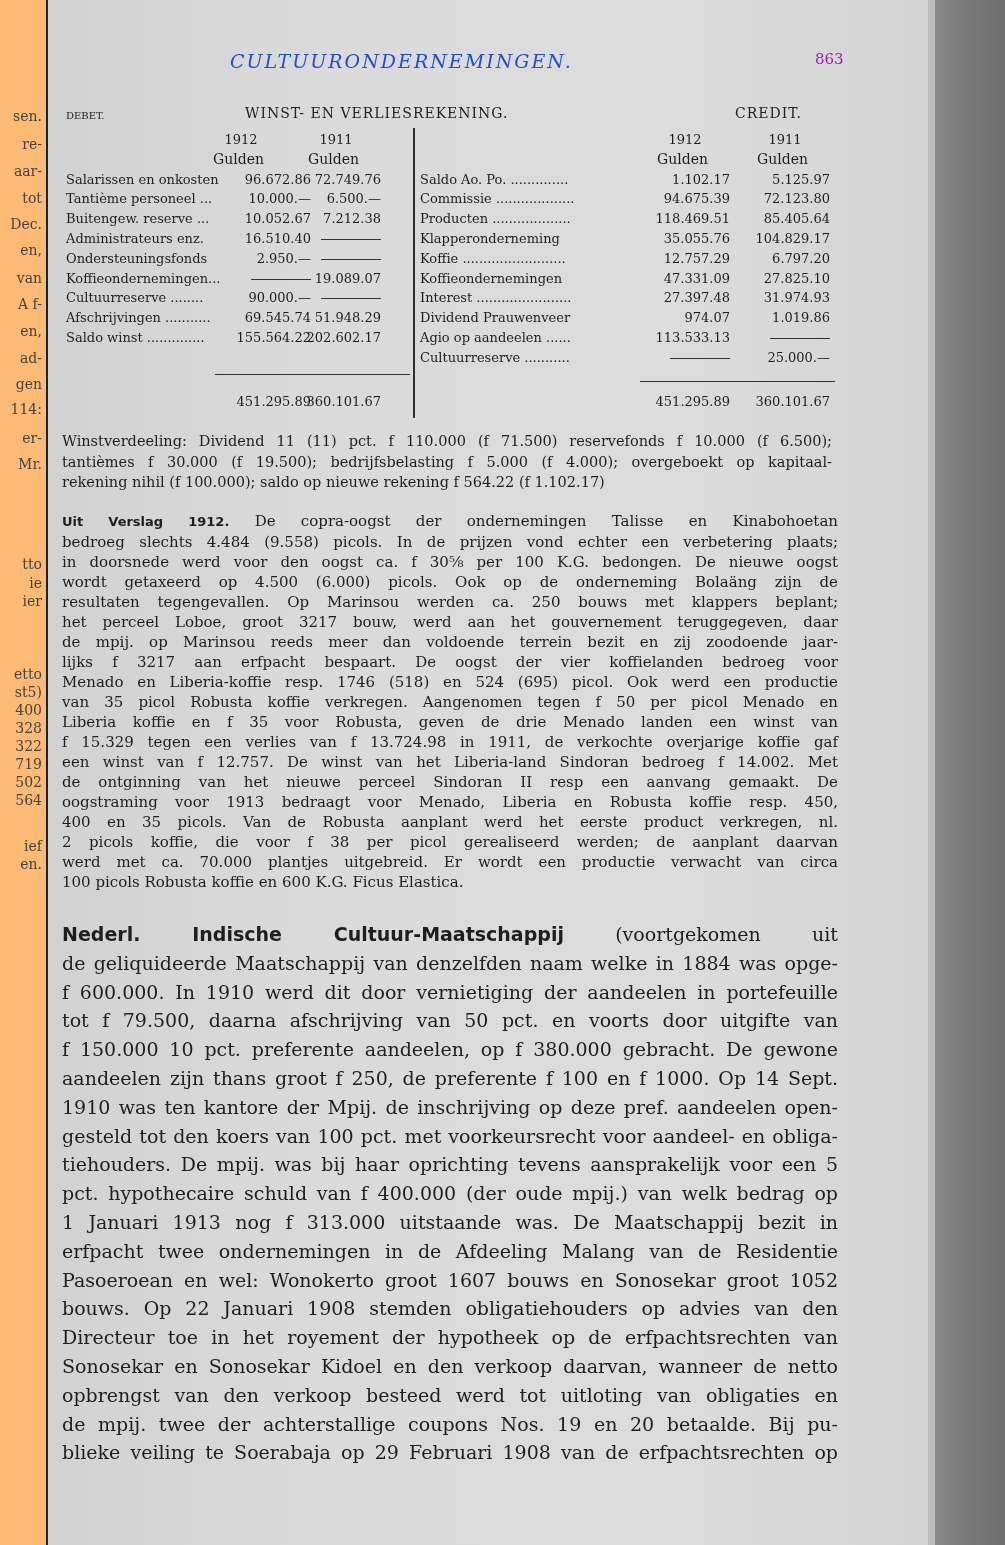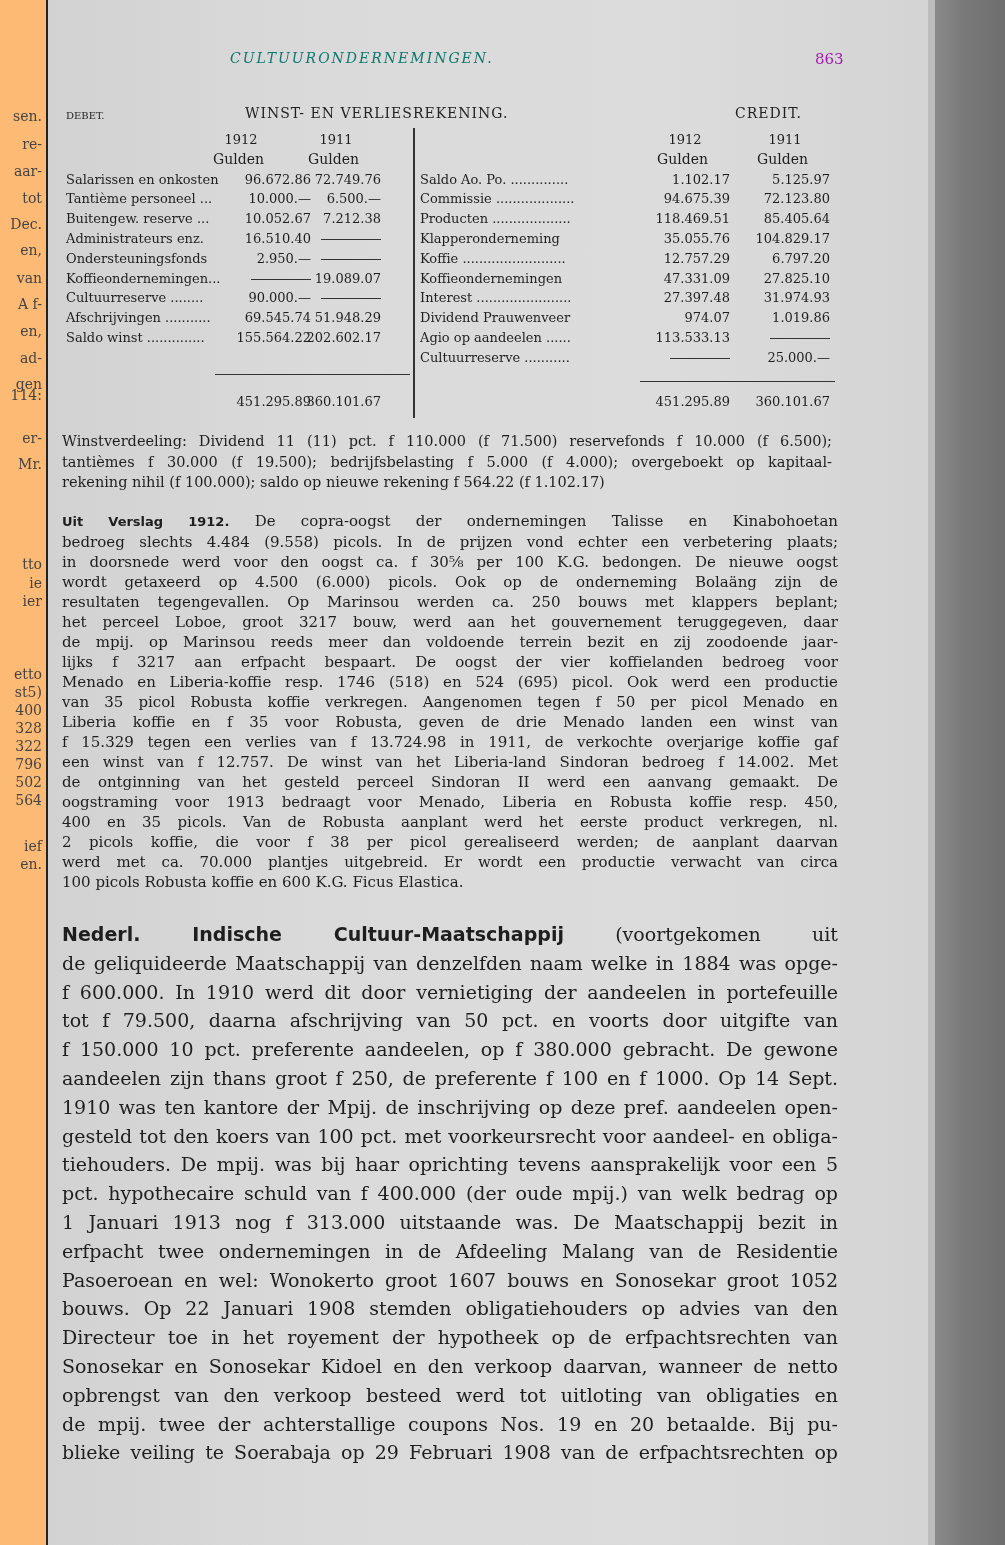--- a/index.html
+++ b/index.html
@@ -23,21 +23,21 @@
     position:absolute; right:4px; font-size:14px; color:#444; white-space:nowrap;
   }
   .rightedge {
     position:absolute; left:935px; top:0; width:70px; height:1545px;
     background:linear-gradient(90deg,#8a8a8a,#7a7a7a 40%,#6e6e6e);
   }
   .rightgap { position:absolute; left:928px; top:0; width:7px; height:1545px; background:#bdbdbd; }
 
   .running-head {
     position:absolute; top:50px; left:230px; font-style:italic; letter-spacing:2px;
-    font-size:14px; color:#0f766e;
+    font-size:19px; color:#1d4ed8;
   }
   .page-num { position:absolute; top:50px; left:815px; font-size:15px; color:#a21caf; }
 
   .ledger-hdr { position:absolute; top:105px; font-size:14px; letter-spacing:1px; color:#222; }
   .ledger-hdr.small { font-size:10px; letter-spacing:0; }
 
   .acct { position:absolute; font-size:13px; line-height:19.8px; white-space:nowrap; }
   .acct .row { height:19.8px; position:relative; }
   .acct .num { position:absolute; text-align:right; }
   .vline { position:absolute; left:413px; top:128px; width:1.5px; height:290px; background:#333; }
@@ -60,32 +60,32 @@
     <span class="frag" style="top: 136px;">re-</span>
     <span class="frag" style="top: 163px;">aar-</span>
     <span class="frag" style="top: 190px;">tot</span>
     <span class="frag" style="top: 216px;">Dec.</span>
     <span class="frag" style="top: 242px;">en,</span>
     <span class="frag" style="top: 270px;">van</span>
     <span class="frag" style="top: 296px;">A f-</span>
     <span class="frag" style="top: 323px;">en,</span>
     <span class="frag" style="top: 350px;">ad-</span>
     <span class="frag" style="top: 376px;">gen</span>
-    <span class="frag" style="top: 387px;">114:</span>
+    <span class="frag" style="top: 401px;">114:</span>
     <span class="frag" style="top: 430px;">er-</span>
     <span class="frag" style="top: 456px;">Mr.</span>
     <span class="frag" style="top: 556px;">tto</span>
     <span class="frag" style="top: 575px;">ie</span>
     <span class="frag" style="top: 593px;">ier</span>
     <span class="frag" style="top: 666px;">etto</span>
     <span class="frag" style="top: 684px;">st5)</span>
     <span class="frag" style="top: 702px;">400</span>
     <span class="frag" style="top: 720px;">328</span>
     <span class="frag" style="top: 738px;">322</span>
-    <span class="frag" style="top: 756px;">796</span>
+    <span class="frag" style="top: 756px;">719</span>
     <span class="frag" style="top: 774px;">502</span>
     <span class="frag" style="top: 792px;">564</span>
     <span class="frag" style="top: 838px;">ief</span>
     <span class="frag" style="top: 856px;">en.</span>
   </div>
 <div class="spine"></div>
 <div class="page"></div>
 <div class="rightgap"></div>
 <div class="rightedge"></div>
 
@@ -170,21 +170,21 @@
     <span class="line">wordt getaxeerd op 4.500 (6.000) picols. Ook op de onderneming Bolaäng zijn de</span>
     <span class="line">resultaten tegengevallen. Op Marinsou werden ca. 250 bouws met klappers beplant;</span>
     <span class="line">het perceel Loboe, groot 3217 bouw, werd aan het gouvernement teruggegeven, daar</span>
     <span class="line">de mpij. op Marinsou reeds meer dan voldoende terrein bezit en zij zoodoende jaar-</span>
     <span class="line">lijks f 3217 aan erfpacht bespaart. De oogst der vier koffielanden bedroeg voor</span>
     <span class="line">Menado en Liberia-koffie resp. 1746 (518) en 524 (695) picol. Ook werd een productie</span>
     <span class="line">van 35 picol Robusta koffie verkregen. Aangenomen tegen f 50 per picol Menado en</span>
     <span class="line">Liberia koffie en f 35 voor Robusta, geven de drie Menado landen een winst van</span>
     <span class="line">f 15.329 tegen een verlies van f 13.724.98 in 1911, de verkochte overjarige koffie gaf</span>
     <span class="line">een winst van f 12.757. De winst van het Liberia-land Sindoran bedroeg f 14.002. Met</span>
-    <span class="line">de ontginning van het gesteld perceel Sindoran II werd een aanvang gemaakt. De</span>
+    <span class="line">de ontginning van het nieuwe perceel Sindoran II resp een aanvang gemaakt. De</span>
     <span class="line">oogstraming voor 1913 bedraagt voor Menado, Liberia en Robusta koffie resp. 450,</span>
     <span class="line">400 en 35 picols. Van de Robusta aanplant werd het eerste product verkregen, nl.</span>
     <span class="line">2 picols koffie, die voor f 38 per picol gerealiseerd werden; de aanplant daarvan</span>
     <span class="line">werd met ca. 70.000 plantjes uitgebreid. Er wordt een productie verwacht van circa</span>
     <span class="" style="display: block;">100 picols Robusta koffie en 600 K.G. Ficus Elastica.</span>
   </div>
 
 <div class="company" id="company">
   <span class="line"><span class="cname">Nederl. Indische Cultuur-Maatschappij</span><span> (voortgekomen uit</span></span>
   <span class="line">de geliquideerde Maatschappij van denzelfden naam welke in 1884 was opge-</span>

